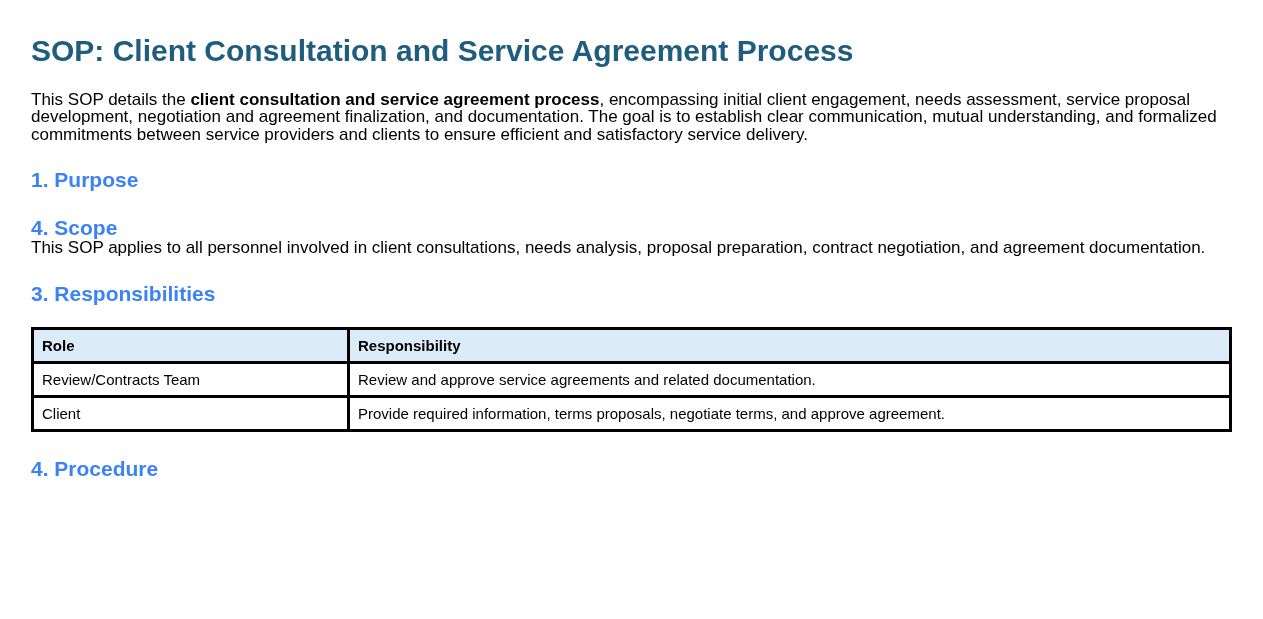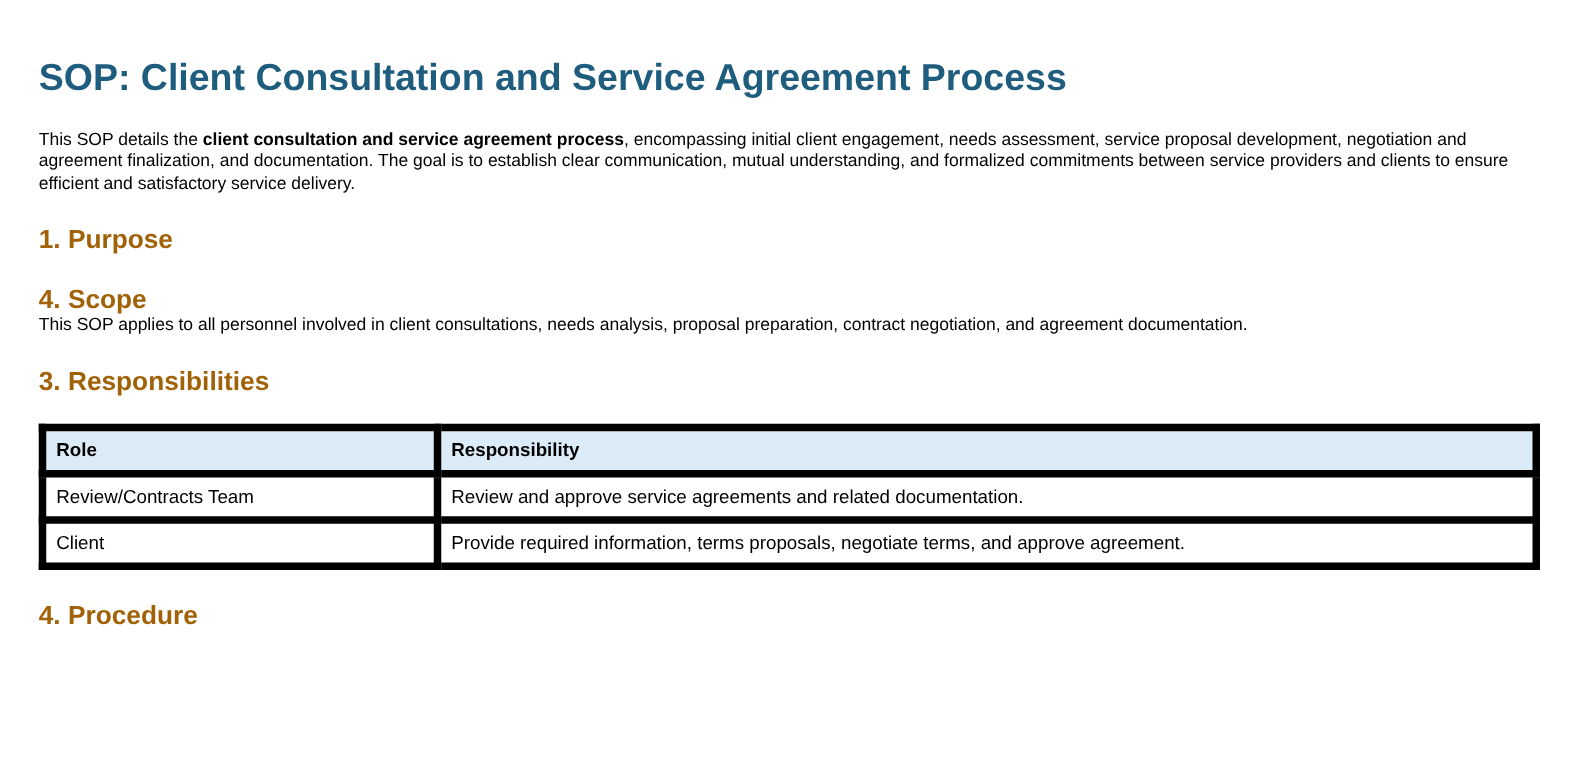--- a/index.html
+++ b/index.html
@@ -7,53 +7,53 @@
   body {
     font-family: "Liberation Sans", "DejaVu Sans", sans-serif;
     color: #000000;
     width: 1263px;
     height: 619px;
     overflow: hidden;
   }
   .doc {
     width: 1263px;
     height: 619px;
-    padding: 17px 31px;
+    padding: 5px 31px;
     overflow: hidden;
   }
   h1.doc-title {
     color: #1f5d7e;
     font-size: 30px;
     font-weight: bold;
     margin: 30px 0 24px 0;
     line-height: 1.05;
   }
   p.body-text {
-    font-size: 14px;
+    font-size: 17px;
     line-height: 17.5px;
     margin: 0 0 0 0;
   }
   h2.section-heading {
-    color: #a16207;
+    color: #3b82f6;
     font-size: 21px;
     font-weight: bold;
     margin: 25px 0 0 0;
     line-height: 1.1;
   }
   .after-heading { margin-top: 23px; }
   table.resp-table {
     border-collapse: collapse;
     width: 1201px;
     margin-top: 22px;
     font-size: 15px;
     table-layout: fixed;
   }
   table.resp-table th,
   table.resp-table td {
-    border: 6px solid #000000;
+    border: 3px solid #000000;
     padding: 7px 8px;
     height: 24px;
     text-align: left;
     vertical-align: middle;
     font-size: 15px;
   }
   table.resp-table th {
     background: #dcebf8;
     font-weight: bold;
   }

